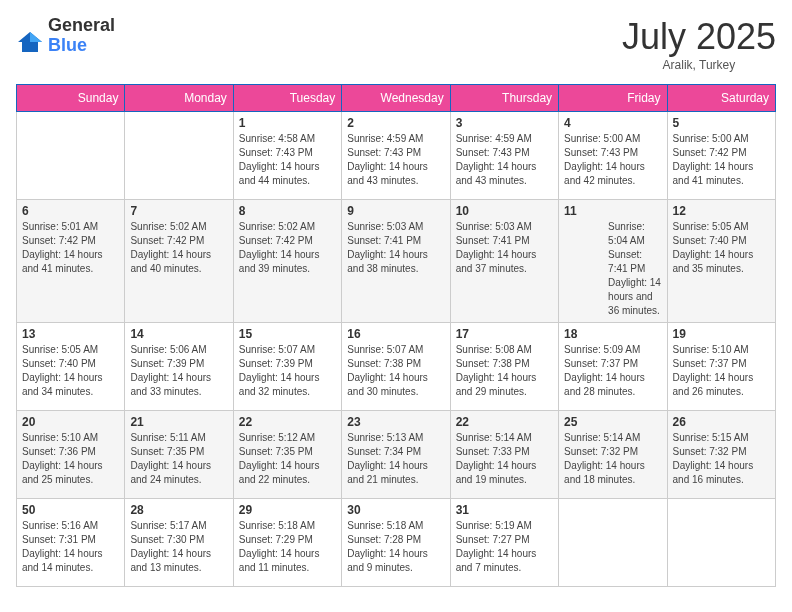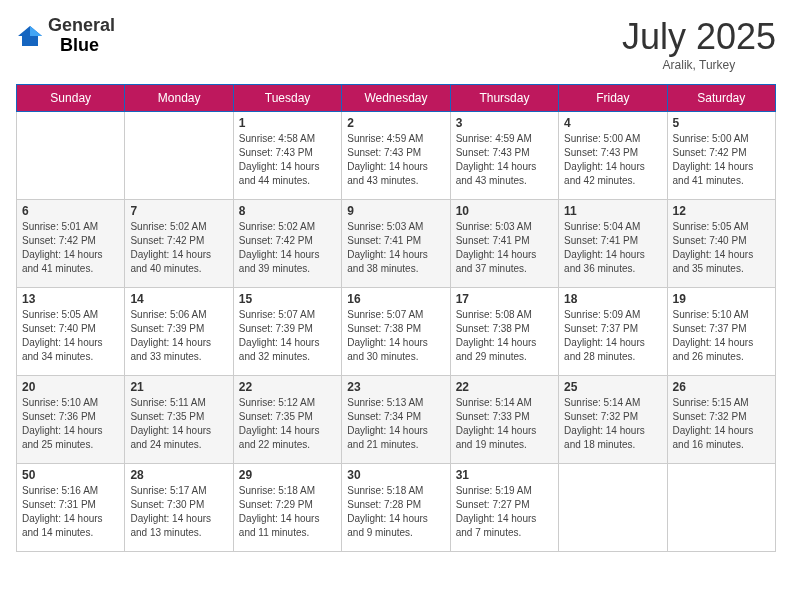--- a/index.html
+++ b/index.html
@@ -11,30 +11,30 @@
       padding: 16px;
     }
     .header {
       display: flex;
       justify-content: space-between;
       align-items: flex-start;
       margin-bottom: 12px;
     }
     .logo {
       display: flex;
-      align-items: center;
+      align-items: flex-end;
       gap: 4px;
     }
     .logo-text {
       font-size: 18px;
       font-weight: bold;
       line-height: 1.1;
     }
     .logo-general { color: #333; }
-    .logo-blue { color: #000000; margin-left: 12px; }
+    .logo-blue { color: #3b82f6; }
     .logo-icon {
       width: 28px;
       height: 28px;
     }
     .title-block {
       text-align: center;
     }
     .month-year {
       font-size: 36px;
       color: #333;
@@ -43,23 +43,23 @@
     .location {
       font-size: 12px;
       color: #555;
     }
     .calendar {
       width: 100%;
       border-collapse: collapse;
       font-size: 10.5px;
     }
     .calendar thead th {
-      background-color: #be185d;
+      background-color: #ec4899;
       color: #fff;
-      text-align: center;
+      text-align: right;
       padding: 6px 6px;
       font-size: 12px;
       font-weight: normal;
       border: 1px solid #1565c0;
     }
     .calendar tbody td {
       border: 1px solid #ccc;
       vertical-align: top;
       padding: 4px 5px;
       width: 108px;
@@ -181,21 +181,21 @@
 Daylight: 14 hours and 38 minutes.</div>
         </td>
         <td>
           <span class="day-number">10</span>
           <div class="day-detail" style="white-space: pre-line;">Sunrise: 5:03 AM
 Sunset: 7:41 PM
 Daylight: 14 hours and 37 minutes.</div>
         </td>
         <td>
           <span class="day-number">11</span>
-          <div class="day-detail" style="white-space: pre-line;">Sunrise: 5:04 AM
+          <div class="day-detail" style="white-space: pre-line; margin-left: 44px;">Sunrise: 5:04 AM
 Sunset: 7:41 PM
 Daylight: 14 hours and 36 minutes.</div>
         </td>
         <td>
           <span class="day-number">12</span>
           <div class="day-detail" style="white-space: pre-line;">Sunrise: 5:05 AM
 Sunset: 7:40 PM
 Daylight: 14 hours and 35 minutes.</div>
         </td>
       </tr>

